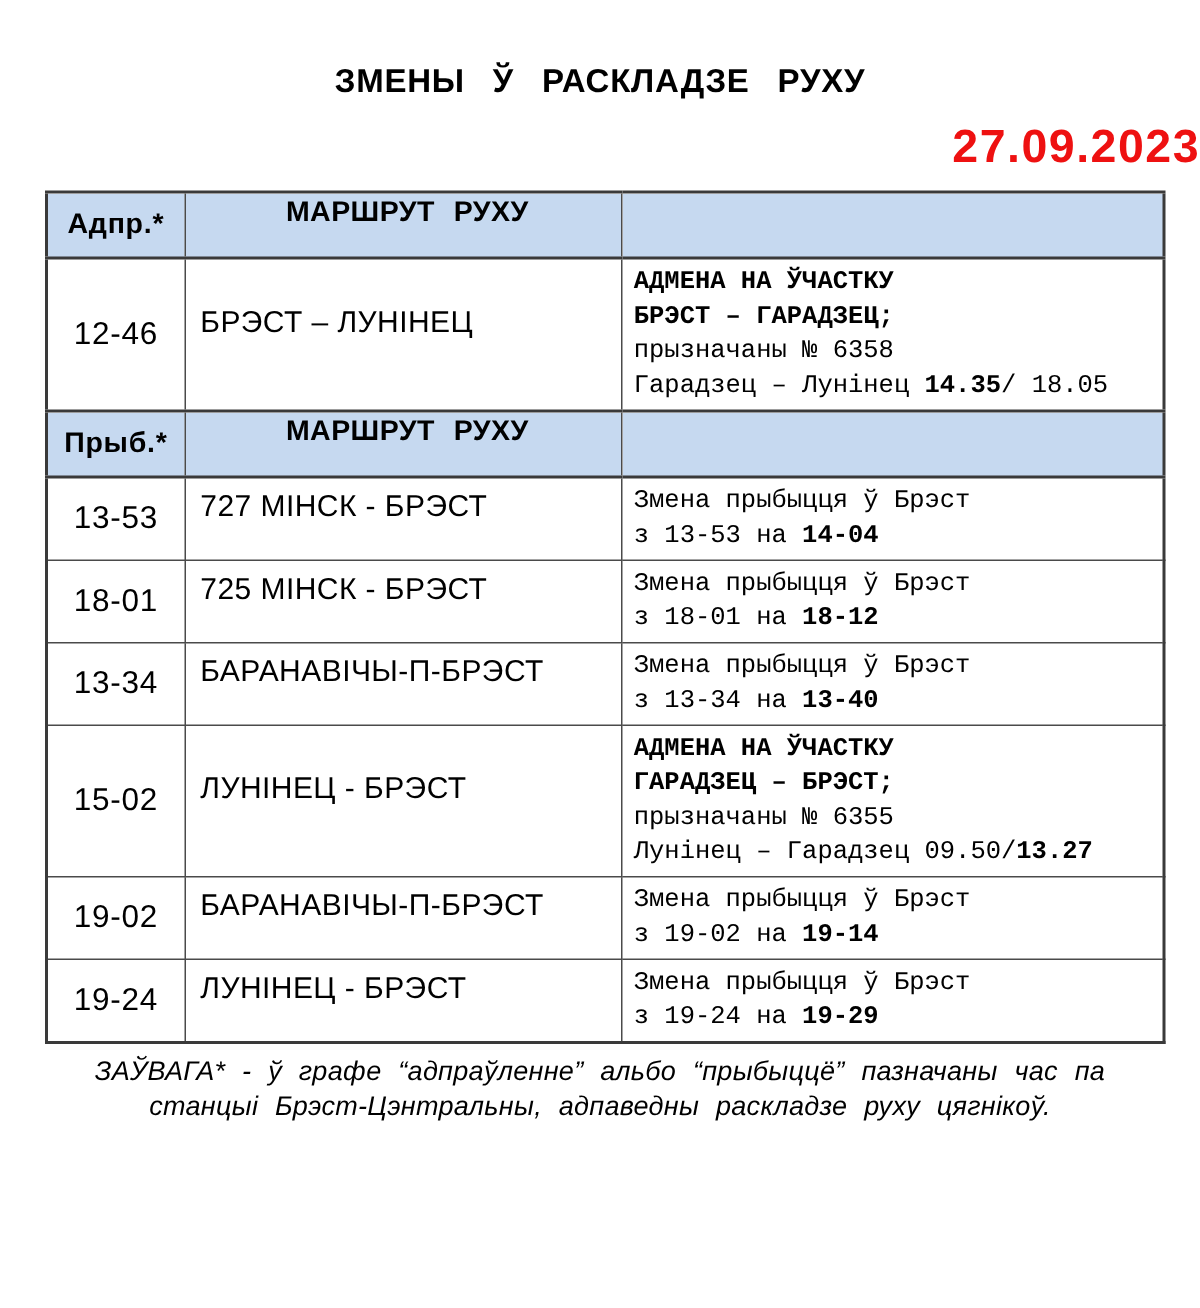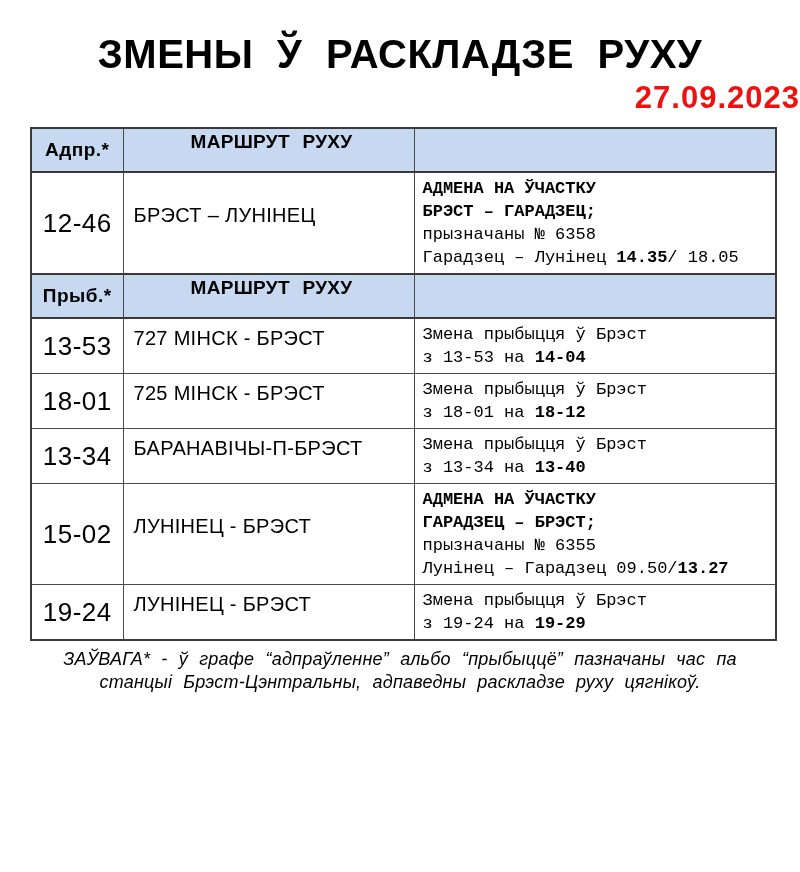--- a/index.html
+++ b/index.html
@@ -12,21 +12,21 @@
   *{box-sizing:border-box;}
   html,body{margin:0;padding:0;}
   body{
     width:800px;height:872px;overflow:hidden;
     background:#ffffff;color:var(--text);
     font-family:"Liberation Sans", sans-serif;
   }
   .page{padding-top:38px;}
   .title{
     text-align:center;
-    font-size:40px;font-weight:bold;line-height:32px;
+    font-size:22px;font-weight:bold;line-height:32px;
     letter-spacing:0.5px;word-spacing:12px;
   }
   .date{
     text-align:right;color:var(--date-red);
     font-size:31px;font-weight:bold;line-height:28px;
     margin-top:14px;letter-spacing:1px;
   }
   table.schedule{
     border-collapse:collapse;table-layout:fixed;
     width:745px;margin:15px 0 0 30px;
@@ -38,21 +38,21 @@
     overflow:hidden;
   }
   tr.head-row td{
     background:var(--header-bg);
     font-weight:bold;font-size:19px;
     height:36px;text-align:center;
     word-spacing:7px;
     border-top:2px solid var(--border-dark);
     border-bottom:2px solid var(--border-dark);
   }
-  td.time{text-align:center;font-size:26px;letter-spacing:0.5px;}
+  td.time{text-align:center;font-size:21px;letter-spacing:0.5px;}
   td.route{font-size:20px;padding:2px 4px 18px 10px;letter-spacing:0.3px;}
   td.note{font-size:17px;line-height:23px;padding:4px 6px 4px 8px;font-family:Liberation Mono, monospace;}
   .note-line{white-space:nowrap;}
   .note-line .b{font-weight:bold;}
   .footnote{
     margin-top:7px;text-align:center;
     font-style:italic;font-size:18px;line-height:23px;
     word-spacing:6px;letter-spacing:0.2px;
   }
 </style>
@@ -118,20 +118,28 @@
           <td class="time">15-02</td>
           <td class="route">ЛУНІНЕЦ -  БРЭСТ</td>
           <td class="note">
             <div class="note-line"><span class="b">АДМЕНА НА ЎЧАСТКУ</span></div>
             <div class="note-line"><span class="b">ГАРАДЗЕЦ  – БРЭСТ;</span></div>
             <div class="note-line"><span>прызначаны № 6355</span></div>
             <div class="note-line"><span>Лунінец – Гарадзец 09.50/</span><span class="b">13.27</span></div>
           </td>
         </tr>
         <tr>
+          <td class="time">19-02</td>
+          <td class="route">БАРАНАВІЧЫ-П-БРЭСТ</td>
+          <td class="note">
+            <div class="note-line"><span>Змена прыбыцця ў Брэст</span></div>
+            <div class="note-line"><span>з 19-02 на </span><span class="b">19-14</span></div>
+          </td>
+        </tr>
+        <tr>
           <td class="time">19-24</td>
           <td class="route">ЛУНІНЕЦ -  БРЭСТ</td>
           <td class="note">
             <div class="note-line"><span>Змена прыбыцця ў Брэст</span></div>
             <div class="note-line"><span>з 19-24 на </span><span class="b">19-29</span></div>
           </td>
         </tr>
       </tbody>
   </table>
 

